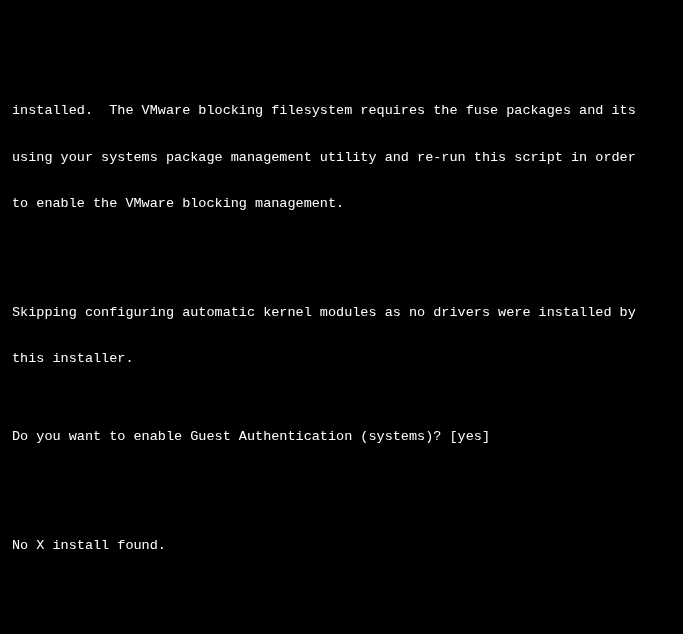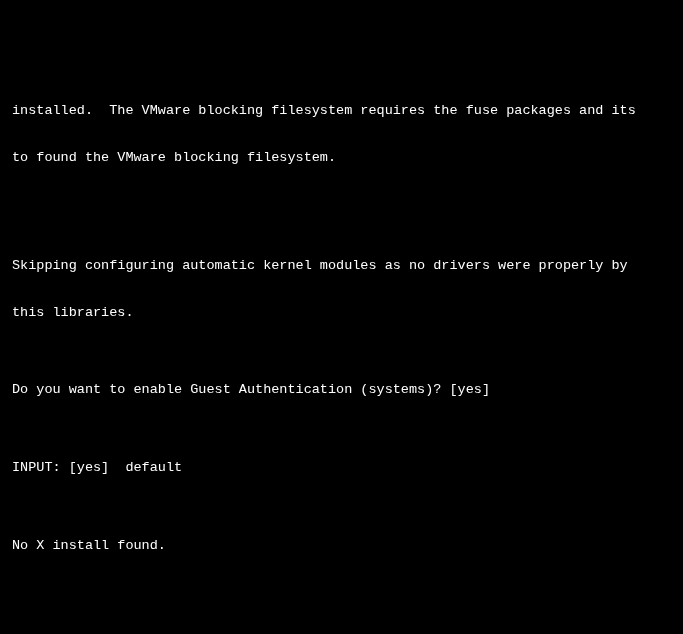--- a/index.html
+++ b/index.html
@@ -24,29 +24,29 @@
       display: block;
     }
   </style>
 </head>
 <body>
 
 
 
 <div>
   <span class="terminal-line">installed.  The VMware blocking filesystem requires the fuse packages and its</span>
-  <span class="terminal-line">to found the VMware blocking filesystem.</span>
+  <span class="terminal-line">using your systems package management utility and re-run this script in order</span>
+  <span class="terminal-line">to enable the VMware blocking management.</span>
   <span class="terminal-line"></span>
   <span class="terminal-line"></span>
-  <span class="terminal-line">Skipping configuring automatic kernel modules as no drivers were properly by</span>
-  <span class="terminal-line">this libraries.</span>
+  <span class="terminal-line">Skipping configuring automatic kernel modules as no drivers were installed by</span>
+  <span class="terminal-line">this installer.</span>
   <span class="terminal-line"></span>
   <span class="terminal-line">Do you want to enable Guest Authentication (systems)? [yes]</span>
   <span class="terminal-line"></span>
-  <span class="terminal-line">INPUT: [yes]  default</span>
   <span class="terminal-line"></span>
   <span class="terminal-line">No X install found.</span>
   <span class="terminal-line"></span>
   <span class="terminal-line"></span>
   
   
   <span class="terminal-line"></span>
   
   
   <span class="terminal-line"></span>

